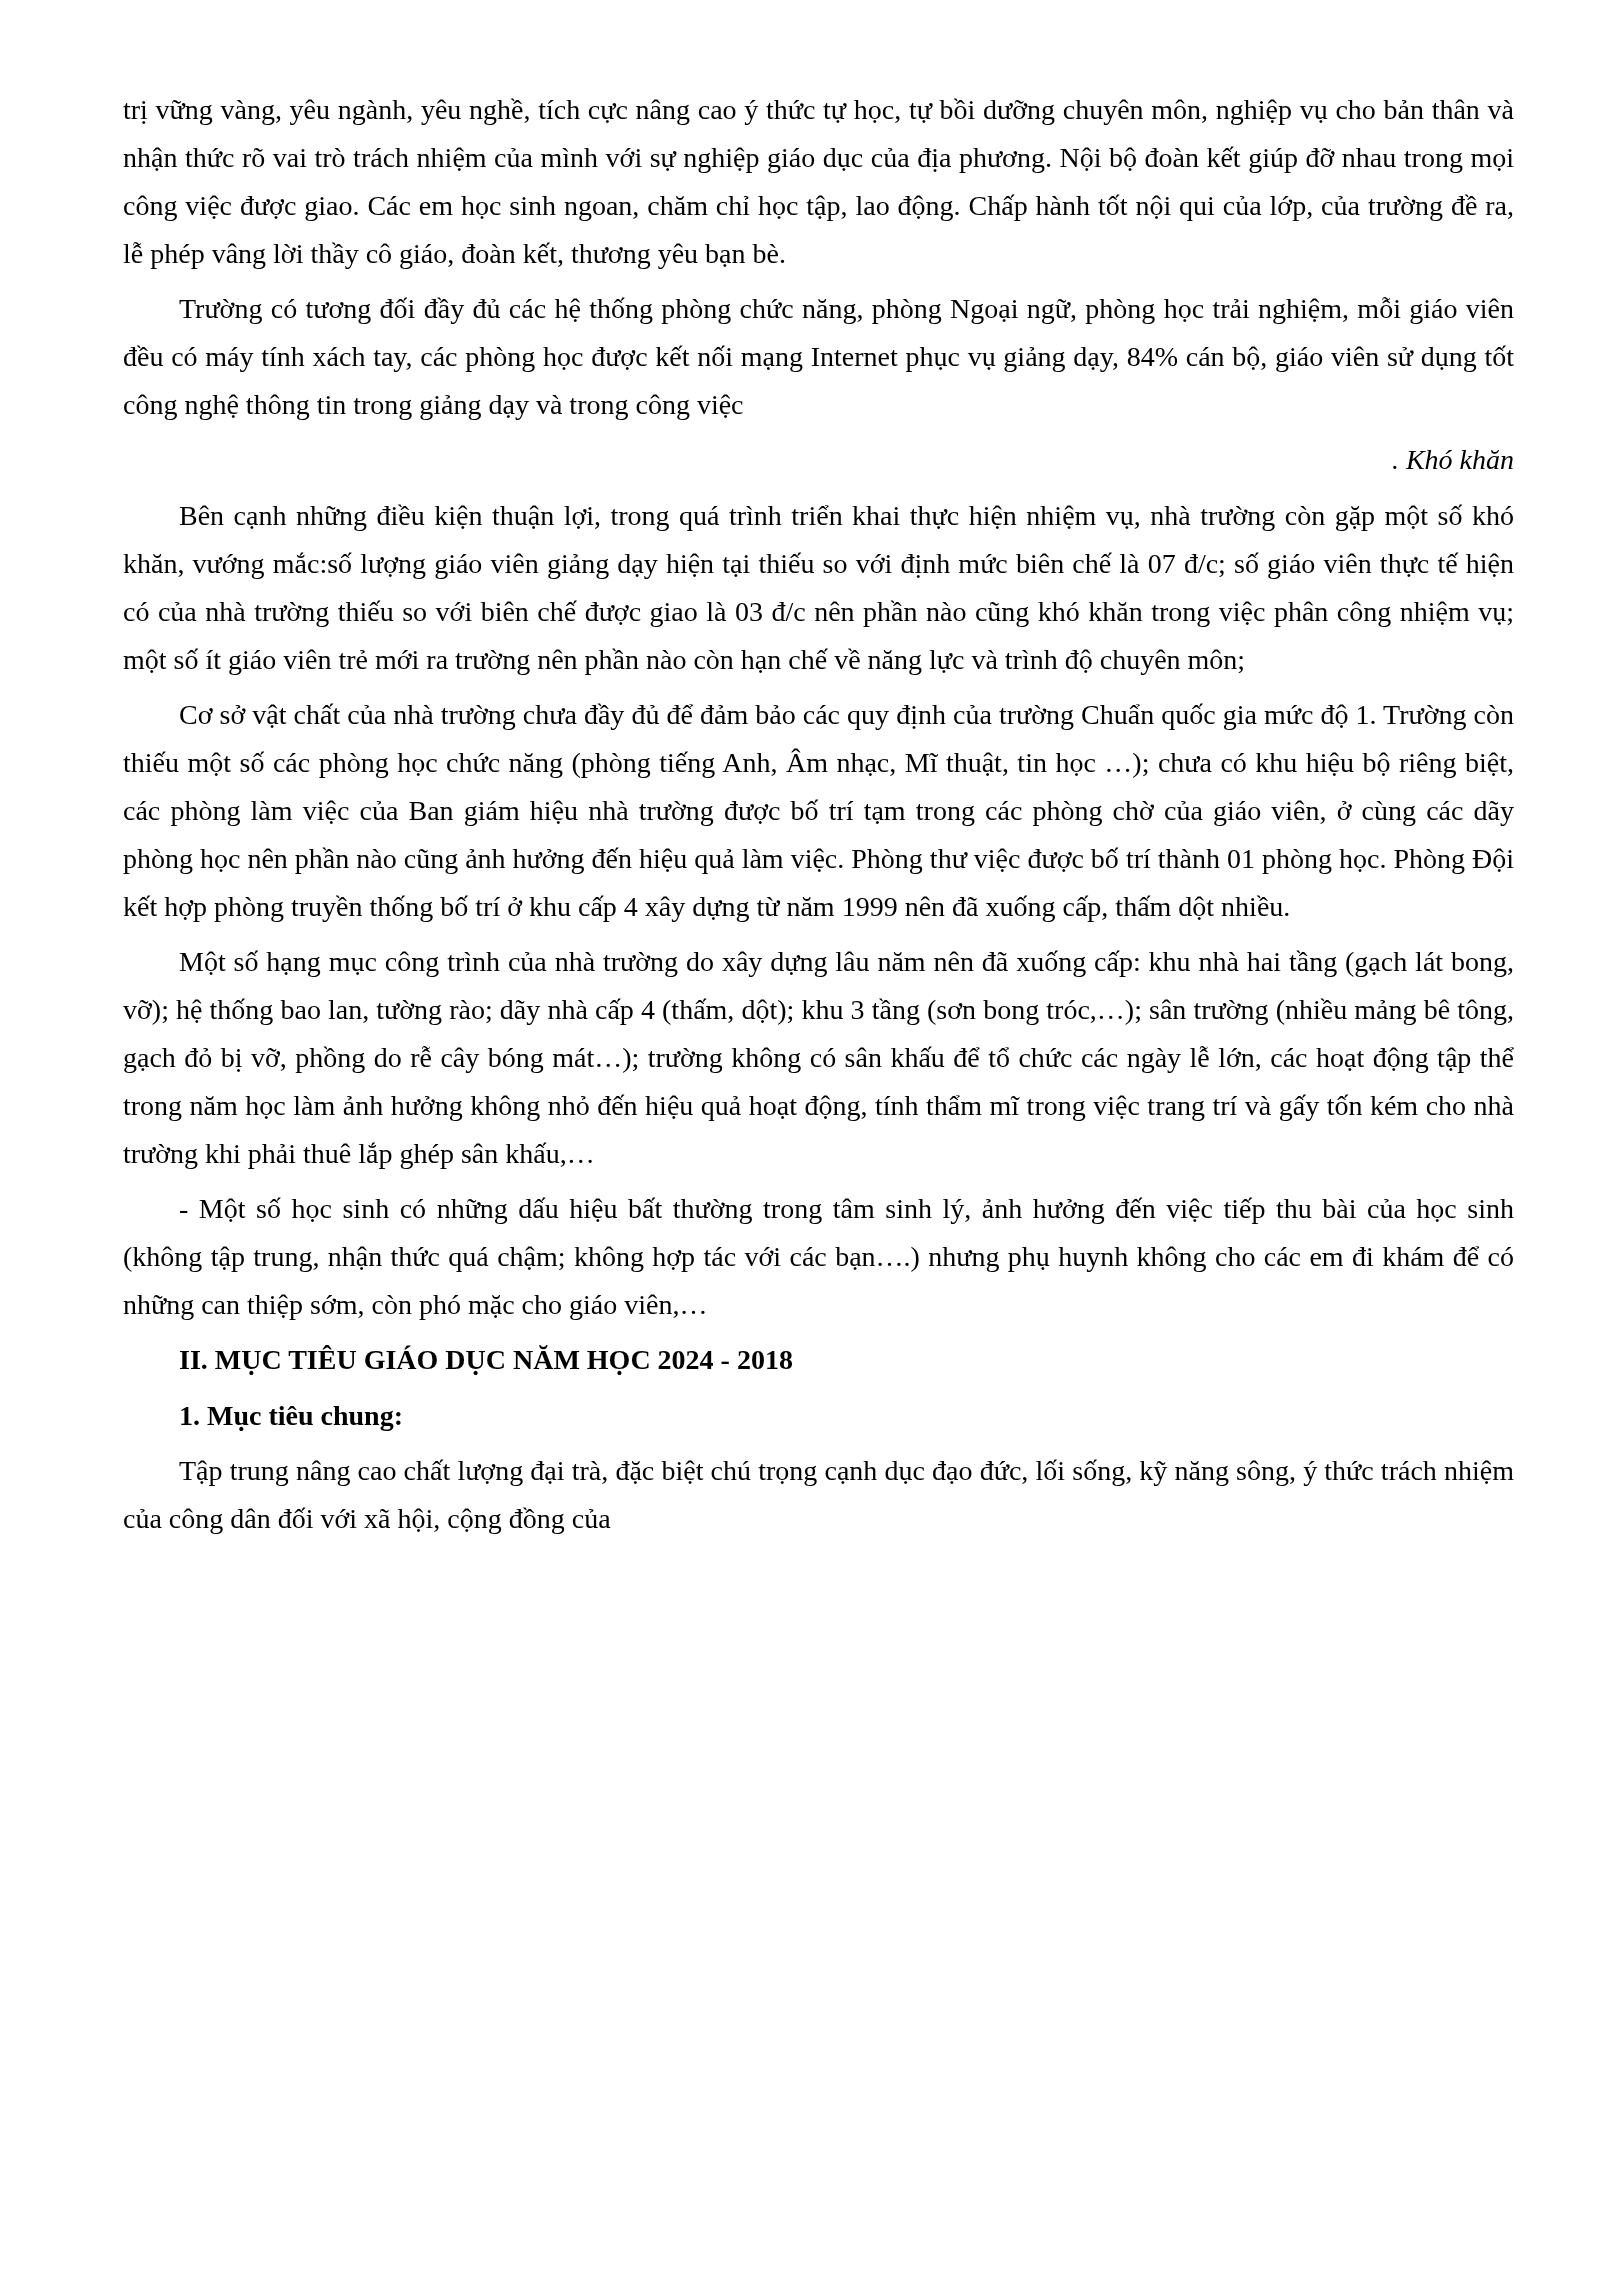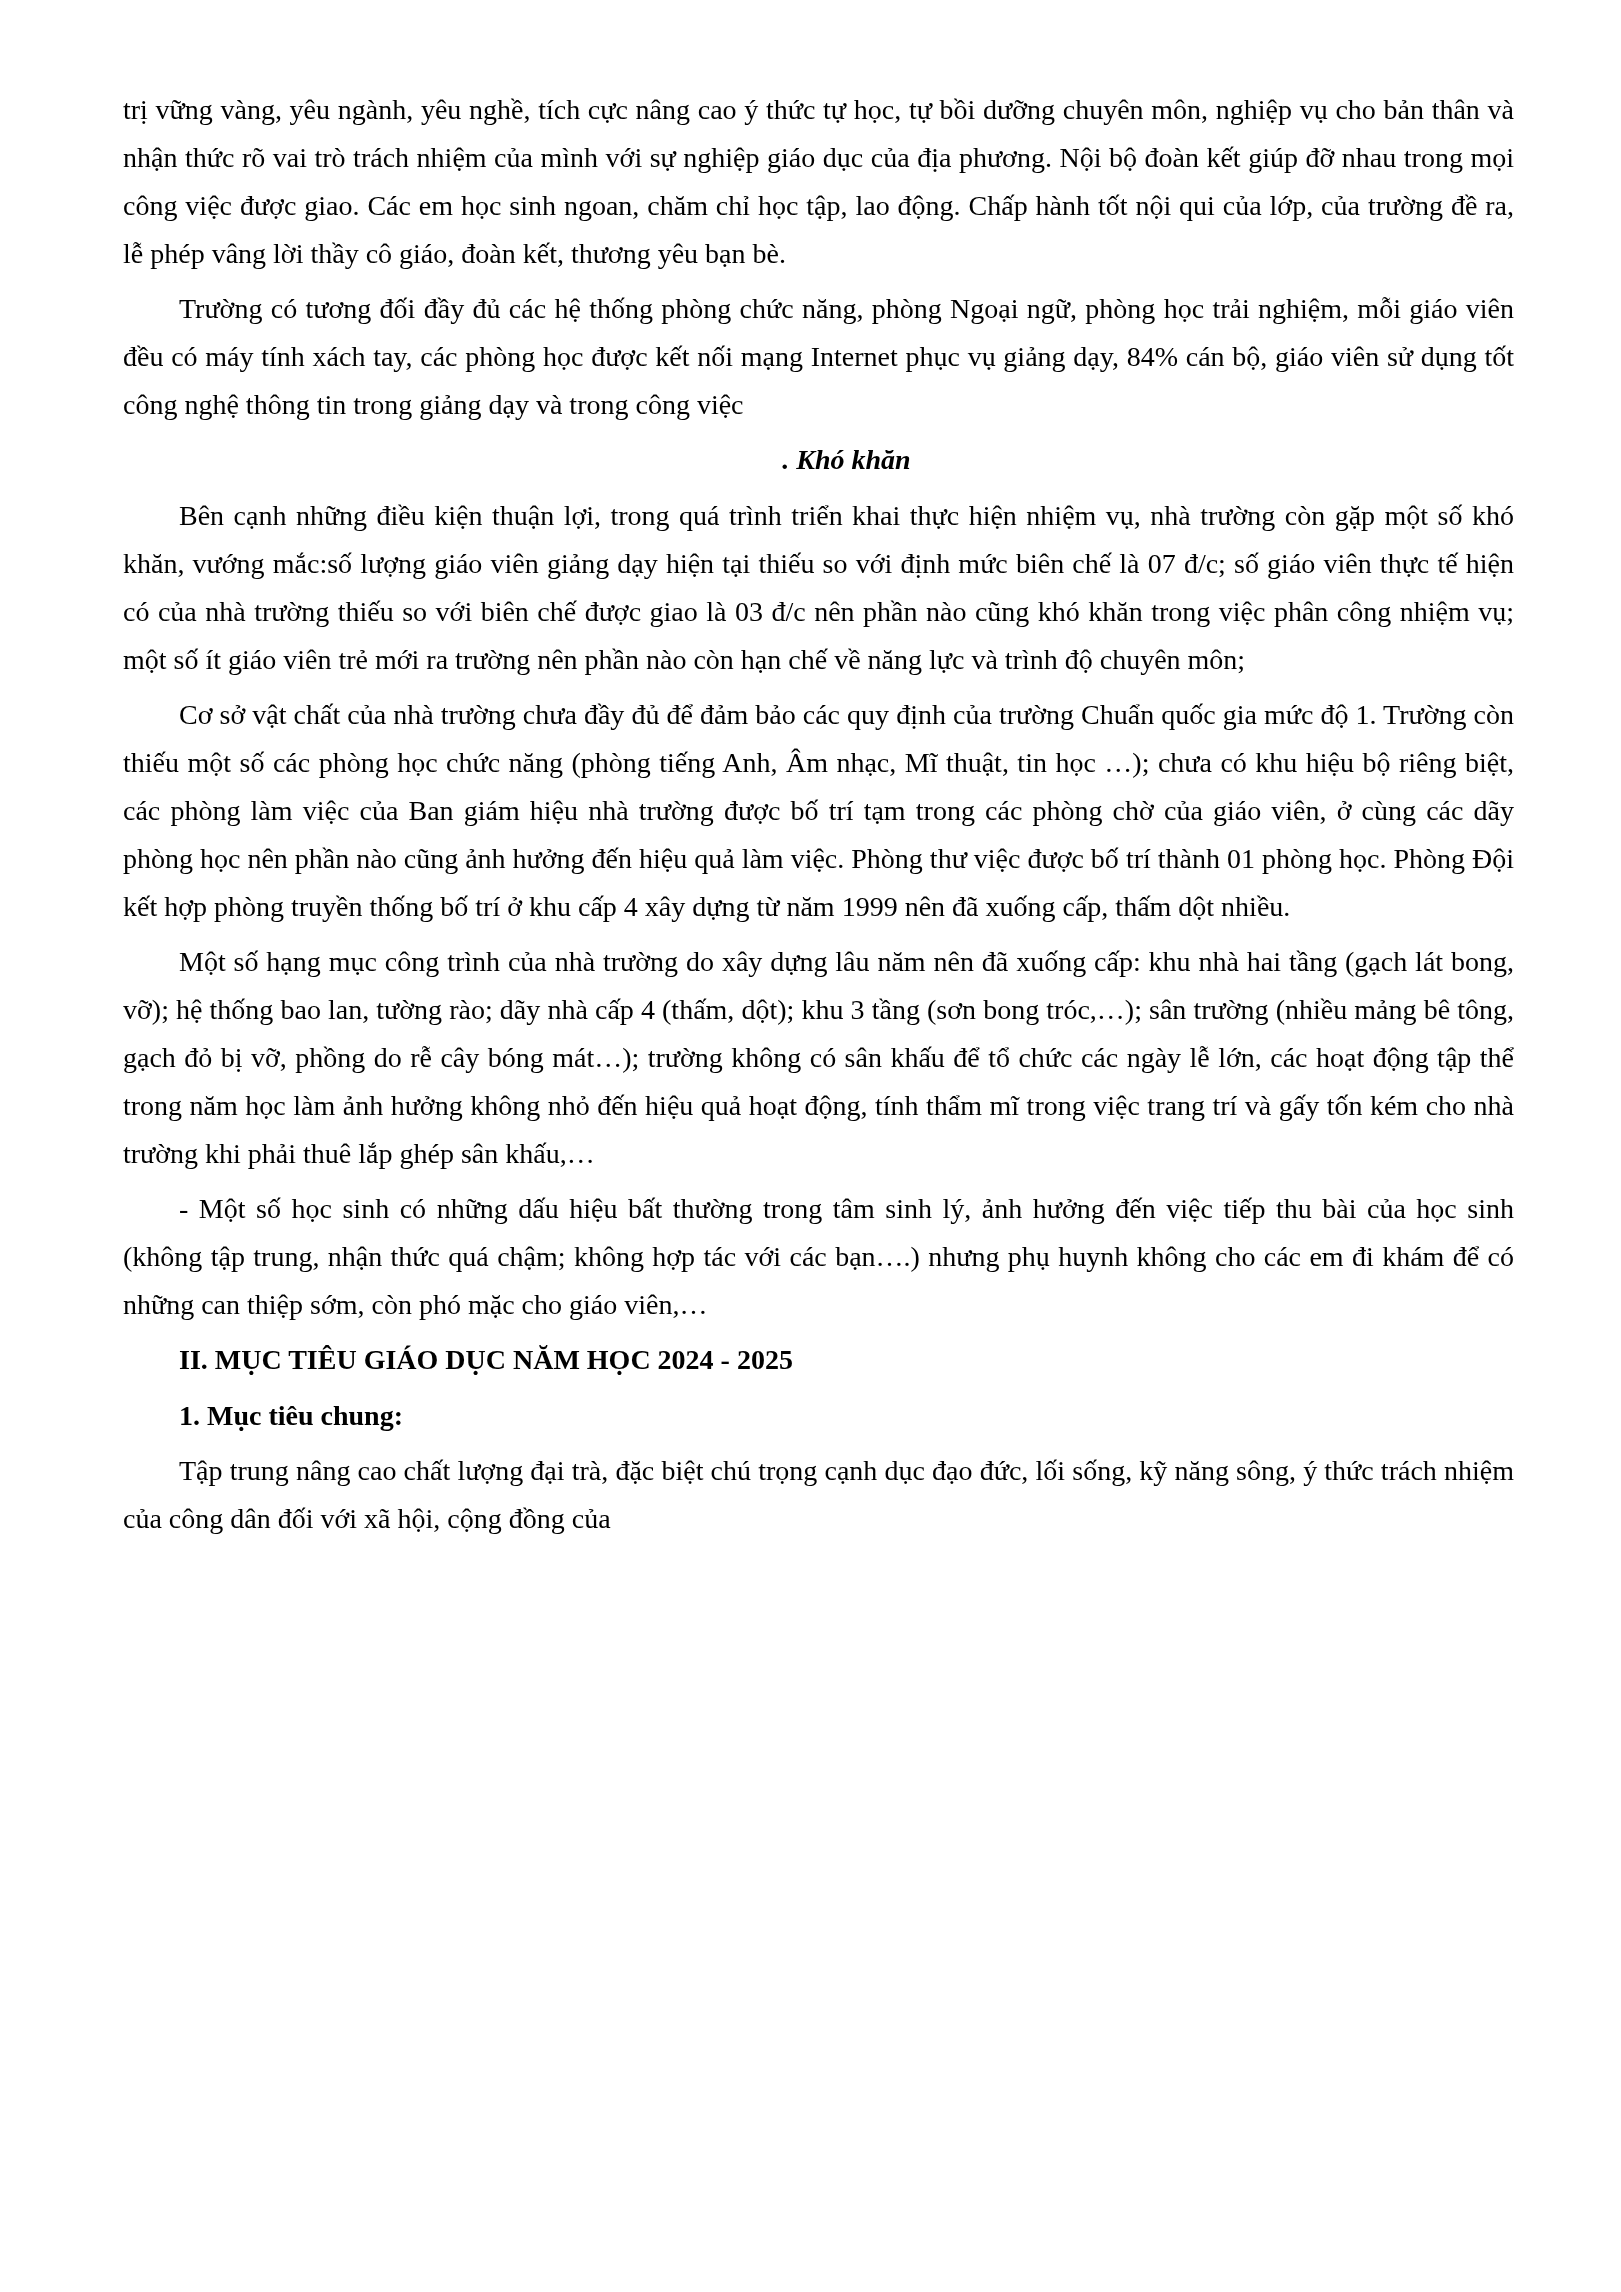--- a/index.html
+++ b/index.html
@@ -26,23 +26,23 @@
   }
   .page p {
     margin: 0 0 7.2px 0;
     text-align: justify;
     text-indent: 56px;
   }
   .page p.no-indent {
     text-indent: 0;
   }
   .page p.heading-bold-italic {
-    font-weight: bold;
+    font-weight: normal;
     font-style: italic;
-    text-align: center;
+    text-align: right;
   }
   .page p.heading-bold {
     font-weight: bold;
     text-align: left;
   }
 </style>
 </head>
 <body>
 
 <div class="page">
@@ -53,20 +53,20 @@
   <p class="heading-bold-italic">. Khó khăn</p>
 
   <p>Bên cạnh những điều kiện thuận lợi, trong quá trình triển khai thực hiện nhiệm vụ, nhà trường còn gặp một số khó khăn, vướng mắc:số lượng giáo viên giảng dạy hiện tại thiếu so với định mức biên chế là 07 đ/c; số giáo viên thực tế hiện có của nhà trường thiếu so với biên chế được giao là 03 đ/c nên phần nào cũng khó khăn trong việc phân công nhiệm vụ; một số ít giáo viên trẻ mới ra trường nên phần nào còn hạn chế về năng lực và trình độ chuyên môn;</p>
 
   <p>Cơ sở vật chất của nhà trường chưa đầy đủ để đảm bảo các quy định của trường Chuẩn quốc gia mức độ 1. Trường còn thiếu một số các phòng học chức năng (phòng tiếng Anh, Âm nhạc, Mĩ thuật, tin học …); chưa có khu hiệu bộ riêng biệt, các phòng làm việc của Ban giám hiệu nhà trường được bố trí tạm trong các phòng chờ của giáo viên, ở cùng các dãy phòng học nên phần nào cũng ảnh hưởng đến hiệu quả làm việc. Phòng thư việc được bố trí thành 01 phòng học. Phòng Đội kết hợp phòng truyền thống bố trí ở khu cấp 4 xây dựng từ năm 1999 nên đã xuống cấp, thấm dột nhiều.</p>
 
   <p>Một số hạng mục công trình của nhà trường do xây dựng lâu năm nên đã xuống cấp: khu nhà hai tầng (gạch lát bong, vỡ); hệ thống bao lan, tường rào; dãy nhà cấp 4 (thấm, dột); khu 3 tầng (sơn bong tróc,…); sân trường (nhiều mảng bê tông, gạch đỏ bị vỡ, phồng do rễ cây bóng mát…); trường không có sân khấu để tổ chức các ngày lễ lớn, các hoạt động tập thể trong năm học làm ảnh hưởng không nhỏ đến hiệu quả hoạt động, tính thẩm mĩ trong việc trang trí và gấy tốn kém cho nhà trường khi phải thuê lắp ghép sân khấu,…</p>
 
   <p>- Một số học sinh có những dấu hiệu bất thường trong tâm sinh lý, ảnh hưởng đến việc tiếp thu bài của học sinh (không tập trung, nhận thức quá chậm; không hợp tác với các bạn….) nhưng phụ huynh không cho các em đi khám để có những can thiệp sớm, còn phó mặc cho giáo viên,…</p>
 
-  <p class="heading-bold">II. MỤC TIÊU GIÁO DỤC NĂM HỌC 2024 - 2025</p>
+  <p class="heading-bold">II. MỤC TIÊU GIÁO DỤC NĂM HỌC 2024 - 2018</p>
 
   <p class="heading-bold">1. Mục tiêu chung:</p>
 
 
   <p>Tập trung nâng cao chất lượng đại trà, đặc biệt chú trọng cạnh dục đạo đức, lối sống, kỹ năng sông, ý thức trách nhiệm của công dân đối với xã hội, cộng đồng của</p>
 </div>
 
 
 </body></html>

